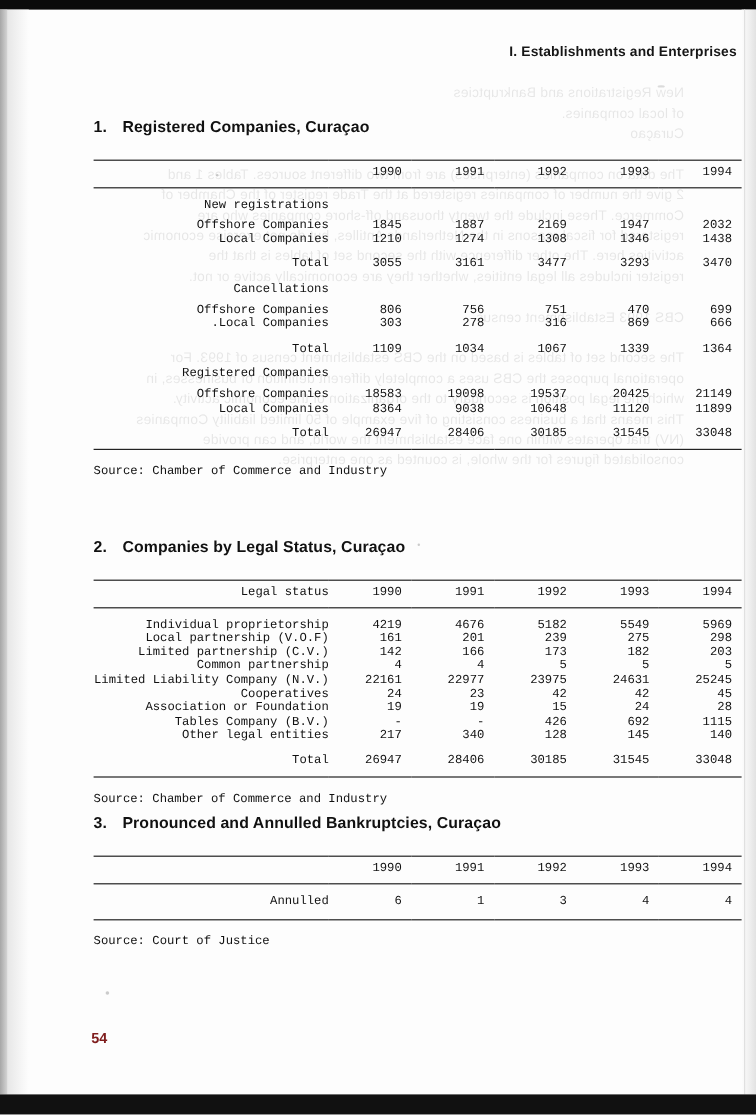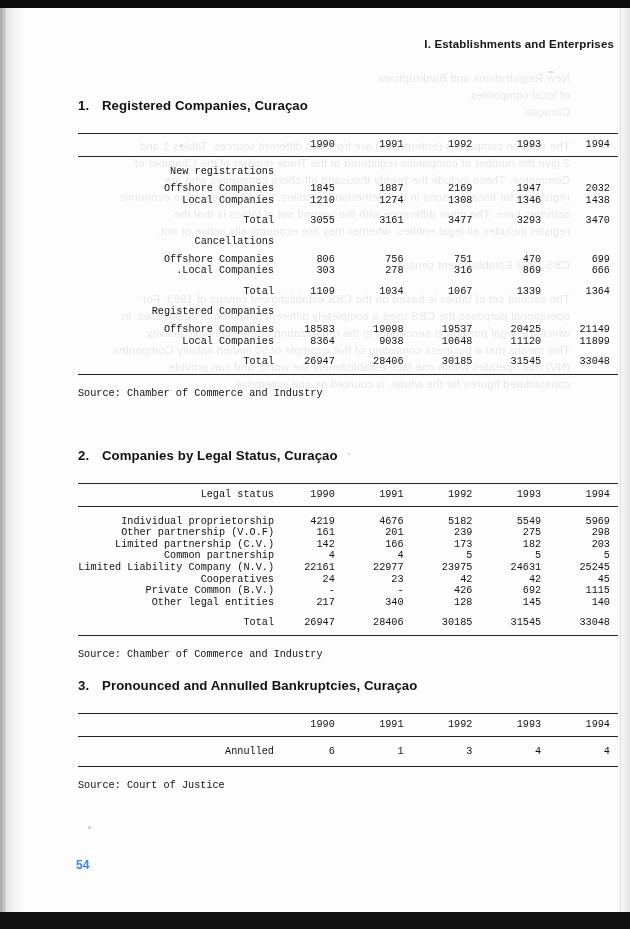--- a/index.html
+++ b/index.html
@@ -155,21 +155,21 @@
     margin-top: 13px;
     white-space: nowrap;
   }
 
   .page-num {
     position: absolute;
     left: 76px;
     top: 858px;
     font-size: 12px;
     font-weight: bold;
-    color: #3b82f6;
+    color: #7f1d1d;
   }
 
   .speck {
     position: absolute;
     background: #9a9a9a;
     border-radius: 50%;
     opacity: .5;
   }
 </style>
 </head>
@@ -390,21 +390,21 @@
 
           <tr>
             <td class="lbl">Individual proprietorship</td>
             <td class="num">4219</td>
             <td class="num">4676</td>
             <td class="num">5182</td>
             <td class="num">5549</td>
             <td class="num">5969</td>
           </tr>
           <tr>
-            <td class="lbl">Other partnership (V.O.F)</td>
+            <td class="lbl">Local partnership (V.O.F)</td>
             <td class="num">161</td>
             <td class="num">201</td>
             <td class="num">239</td>
             <td class="num">275</td>
             <td class="num">298</td>
           </tr>
           <tr>
             <td class="lbl">Limited partnership (C.V.)</td>
             <td class="num">142</td>
             <td class="num">166</td>
@@ -430,21 +430,29 @@
           </tr>
           <tr>
             <td class="lbl">Cooperatives</td>
             <td class="num">24</td>
             <td class="num">23</td>
             <td class="num">42</td>
             <td class="num">42</td>
             <td class="num">45</td>
           </tr>
           <tr>
-            <td class="lbl">Private Common (B.V.)</td>
+            <td class="lbl">Association or Foundation</td>
+            <td class="num">19</td>
+            <td class="num">19</td>
+            <td class="num">15</td>
+            <td class="num">24</td>
+            <td class="num">28</td>
+          </tr>
+          <tr>
+            <td class="lbl">Tables Company (B.V.)</td>
             <td class="num">-</td>
             <td class="num">-</td>
             <td class="num">426</td>
             <td class="num">692</td>
             <td class="num">1115</td>
           </tr>
           <tr>
             <td class="lbl">Other legal entities</td>
             <td class="num">217</td>
             <td class="num">340</td>

